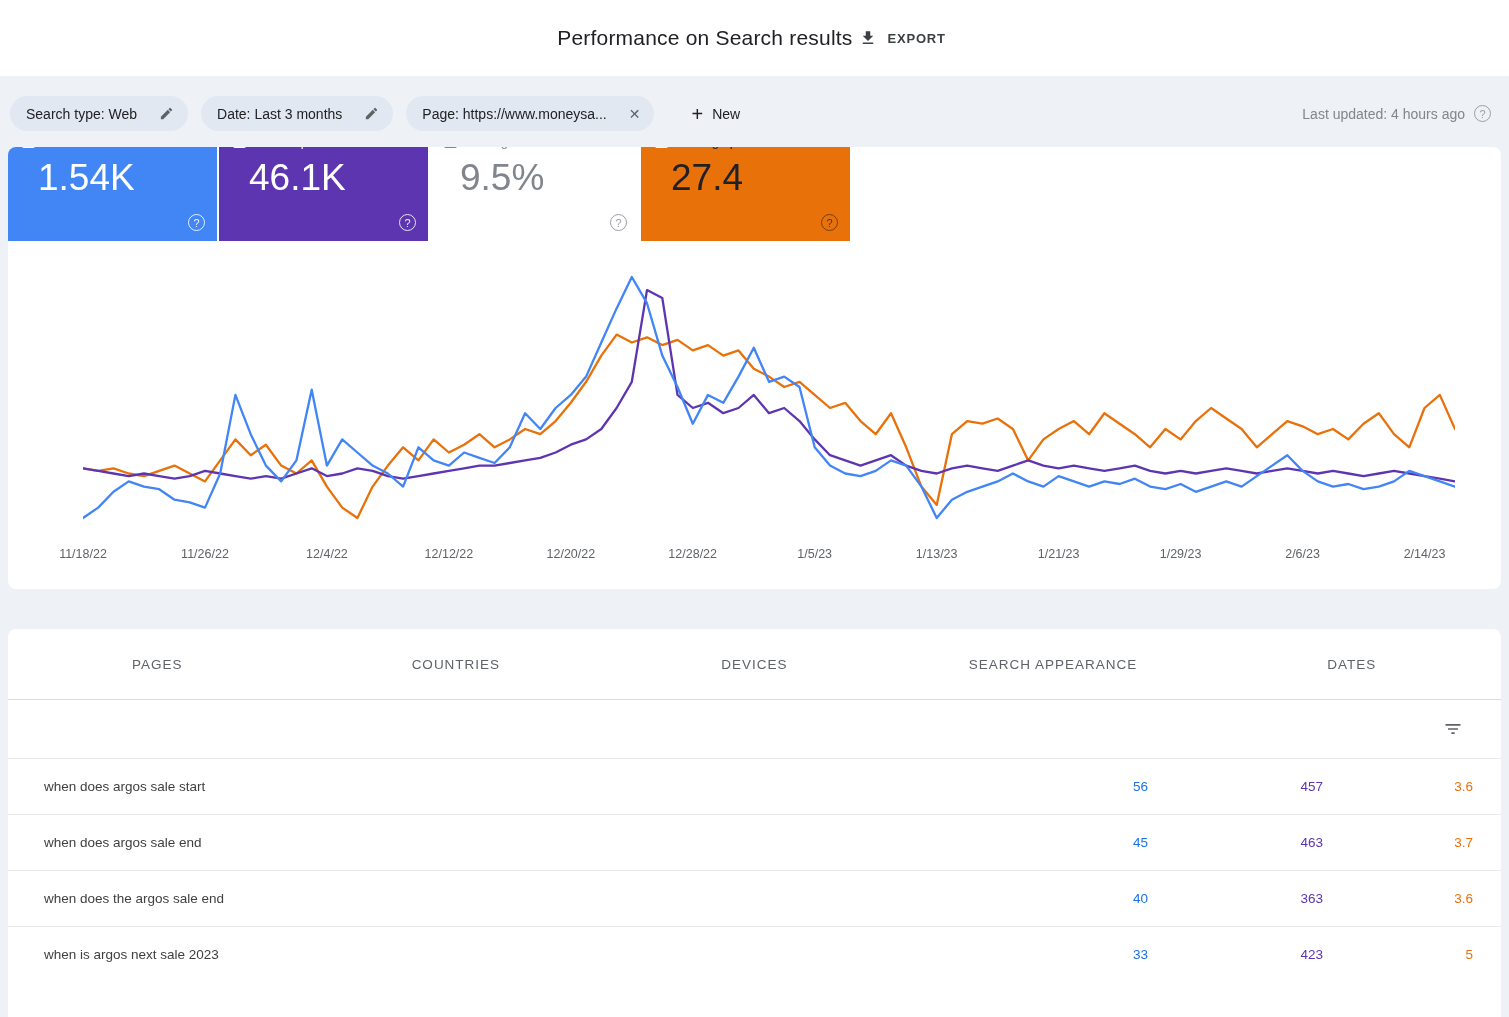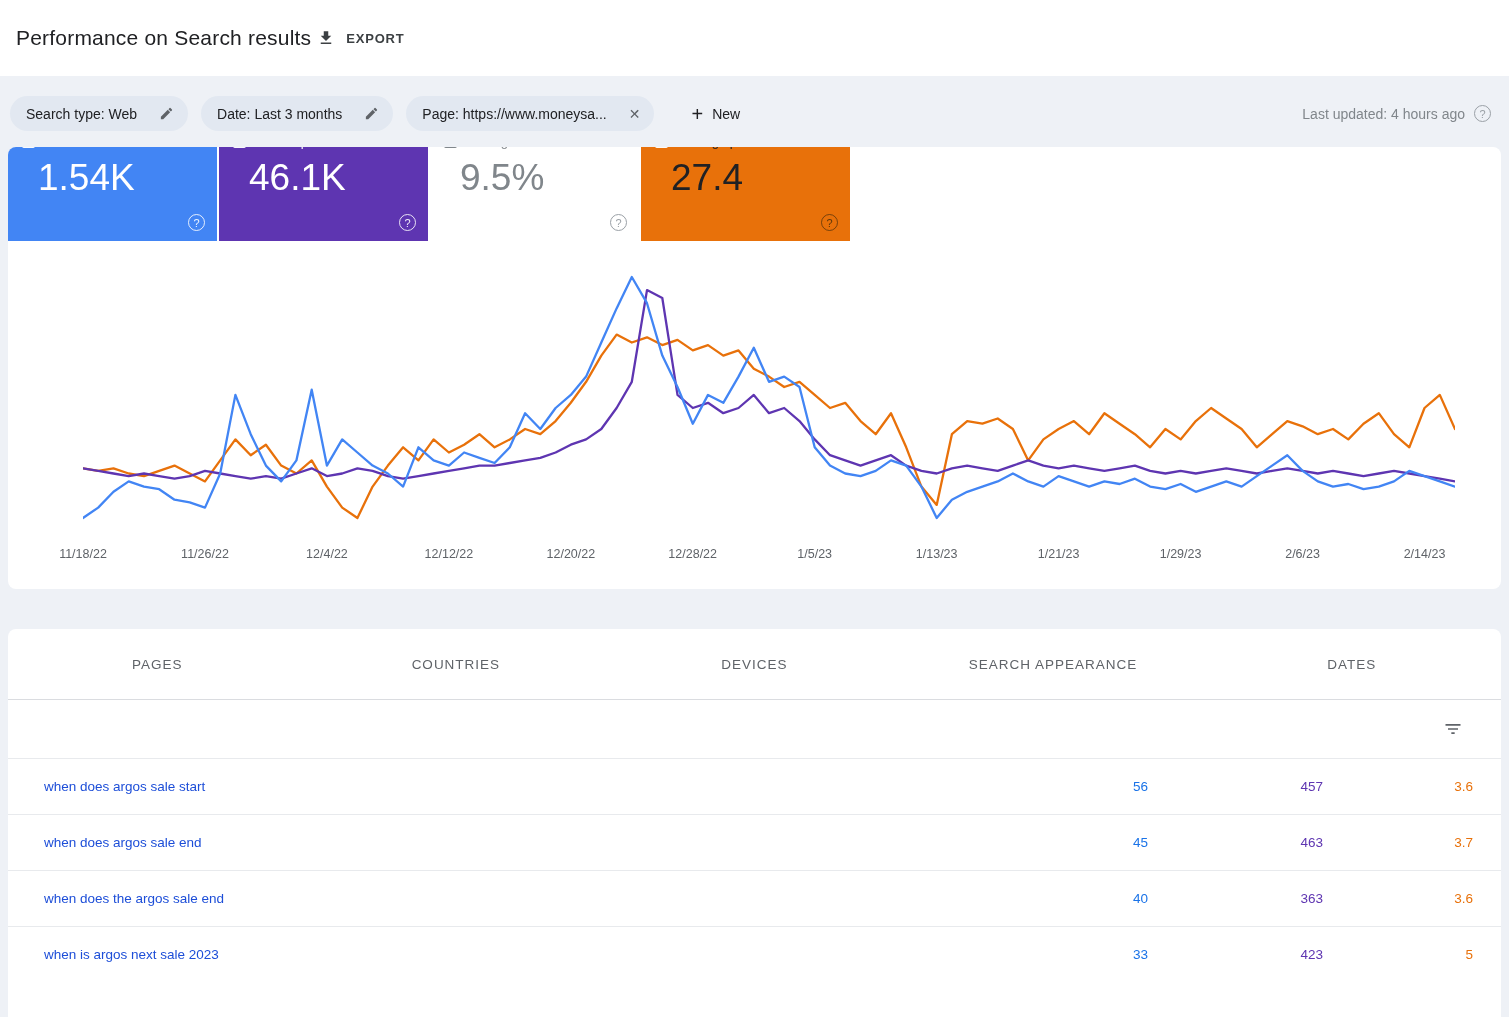--- a/index.html
+++ b/index.html
@@ -6,21 +6,21 @@
   body {
     width:1509px; height:1017px;
     background:#eef1f6;
     font-family:"Liberation Sans", sans-serif;
     color:#202124;
     position:relative;
   }
   
   .topbar {
     height:76px; background:#ffffff;
-    display:flex; align-items:center; justify-content:flex-start;
+    display:flex; align-items:center; justify-content:center;
     padding:0 16px;
   }
   .page-title { font-size:21px; font-weight:500; margin:0; letter-spacing:.2px; }
   .export-btn {
     display:flex; align-items:center; gap:11px;
     background:none; border:none; cursor:pointer;
     font-family:inherit; font-size:13px; font-weight:700; letter-spacing:.8px; color:#3c4043;
   }
   
   .filterbar {
@@ -94,21 +94,21 @@
   .filter-row .icon-btn { background:none; border:none; cursor:pointer; display:flex; }
   .grid-row {
     display:grid; grid-template-columns:1fr 150px 175px 150px;
     align-items:center; padding:0 28px 0 36px;
   }
   .thead { height:66px; border-top:1px solid #e8eaed; font-size:13px; color:#5f6368; }
   .thead .num-h { text-align:right; cursor:pointer; }
   .thead .clicks-h { color:#202124; font-weight:500; }
   .sort-arrow { color:#5f6368; font-weight:400; margin-right:7px; font-size:13px; }
   .trow { height:55px; border-top:1px solid #e8eaed; font-size:13.5px; cursor:pointer; }
-  .trow .query { color:#1d4ed8; }
+  .trow .query { color:#404040; }
   .num { text-align:right; }
   .c-clicks { color:#1a73e8; }
   .c-impr   { color:#5e35b1; }
   .c-pos    { color:#e8710a; }
 </style>
 </head>
 <body>
 
 <header class="topbar">
   <h1 class="page-title">Performance on Search results</h1>

